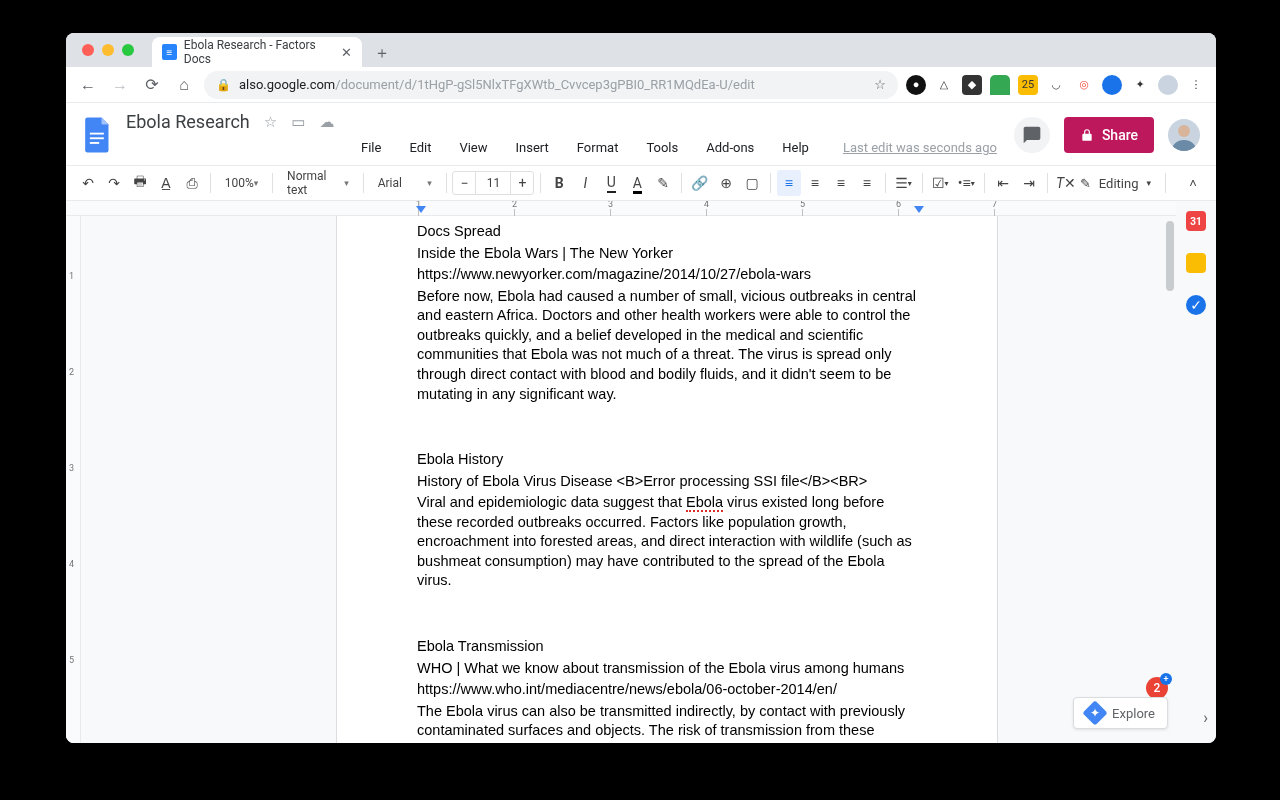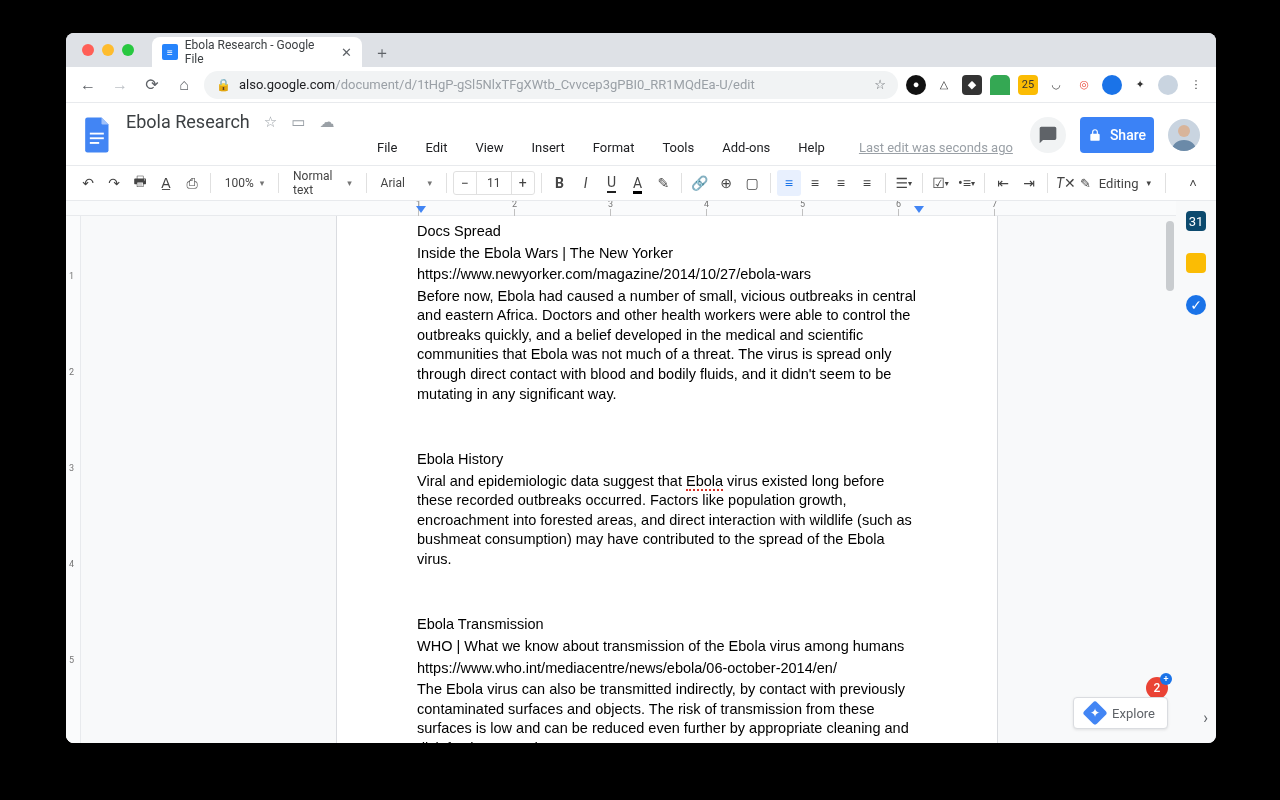--- a/index.html
+++ b/index.html
@@ -138,23 +138,23 @@
   }
   .menus span { padding: 4px 7px; border-radius:3px; }
   .last-edit { color:#9aa0a6; text-decoration: underline; margin-left:6px; padding:4px 7px; font-size:13px;}
   .header-right { display:flex; gap:14px; align-items:center; }
   .comments-btn {
     width: 36px; height: 36px; border-radius: 50%;
     display:flex;align-items:center;justify-content:center;
     color:#5f6368;font-size:20px;background:#f1f3f4;
   }
   .share-btn {
-    background:#3b82f6;color:#fff;
+    background:#be185d;color:#fff;
     height:36px;border-radius:4px;
-    padding: 0 8px;
+    padding: 0 16px;
     display:flex;align-items:center;gap:8px;
     font-size:14px;font-weight:500;
   }
   .avatar {
     width: 32px; height: 32px; border-radius: 50%;
     background: #c9d4e0;
     overflow:hidden;display:flex;align-items:center;justify-content:center;
     font-size:11px;color:#5f6368;
   }
 
@@ -174,21 +174,21 @@
   .tbtn {
     min-width: 24px; height: 26px;
     display:flex;align-items:center;justify-content:center;
     padding: 0 4px;
     border-radius:3px;
     color:#444;
     font-size:14px;
   }
   .tbtn.active { background:#e8f0fe;color:#1a73e8; }
   .tselect {
-    height:26px;display:flex;align-items:center;gap:6px;
+    height:26px;display:flex;align-items:center;
     padding:0 8px;font-size:12px;color:#444;justify-content:flex-end;
   }
   .tselect .caret { font-size:9px;color:#757575; }
   .vbar { width:1px;height:20px;background:#e0e0e0;margin:0 4px; }
   .font-size-box {
     display:flex;align-items:center;border:1px solid #e0e0e0;border-radius:3px;height:24px;
   }
   .font-size-box .pm { width:22px;text-align:center;font-size:14px;color:#444; }
   .font-size-box .val { width:36px;text-align:center;font-size:12px;border-left:1px solid #e0e0e0;border-right:1px solid #e0e0e0;height:100%;display:flex;align-items:center;justify-content:center; }
   .toolbar-right { margin-left:auto;display:flex;align-items:center;gap:10px; }
@@ -297,21 +297,21 @@
 <div class="browser-window">
 
   <div class="tab-strip">
     <div class="traffic-lights">
       <div class="tl red"></div>
       <div class="tl yellow"></div>
       <div class="tl green"></div>
     </div>
     <div class="tab">
       <div class="tab-favicon">≡</div>
-      <span>Ebola Research - Google File</span>
+      <span>Ebola Research - Factors Docs</span>
       <span class="tab-close">✕</span>
     </div>
     <div class="new-tab">＋</div>
   </div>
 
   <div class="addr-bar">
     <div class="nav-btn">←</div>
     <div class="nav-btn disabled">→</div>
     <div class="nav-btn">⟳</div>
     <div class="nav-btn">⌂</div>
@@ -510,33 +510,34 @@
 
     <div class="page">
       <div class="section">
         <p>Docs Spread</p>
         <p>Inside the Ebola Wars | The New Yorker</p>
         <p>https://www.newyorker.com/magazine/2014/10/27/ebola-wars</p>
         <p>Before now, Ebola had caused a number of small, vicious outbreaks in central and eastern Africa. Doctors and other health workers were able to control the outbreaks quickly, and a belief developed in the medical and scientific communities that Ebola was not much of a threat. The virus is spread only through direct contact with blood and bodily fluids, and it didn't seem to be mutating in any significant way.</p>
       </div>
       <div class="section">
         <p>Ebola History</p>
+        <p>History of Ebola Virus Disease &lt;B&gt;Error processing SSI file&lt;/B&gt;&lt;BR&gt;</p>
         <p><span>Viral and epidemiologic data suggest that </span><span class="spell">Ebola</span><span> virus existed long before these recorded outbreaks occurred.  Factors like population growth, encroachment into forested areas, and direct interaction with wildlife (such as bushmeat consumption) may have contributed to the spread of the Ebola virus.</span></p>
       </div>
       <div class="section">
         <p>Ebola Transmission</p>
         <p>WHO | What we know about transmission of the Ebola virus among humans</p>
         <p>https://www.who.int/mediacentre/news/ebola/06-october-2014/en/</p>
         <p>The Ebola virus can also be transmitted indirectly, by contact with previously contaminated surfaces and objects. The risk of transmission from these surfaces is low and can be reduced even further by appropriate cleaning and disinfection procedures.</p>
       </div>
 
     </div>
 
     <div class="side-rail" style="top:0;">
-      <div class="rail-btn" style="background:#0c4a6e;color:#fff;font-size:13px;">31</div>
+      <div class="rail-btn" style="background:#ef4444;color:#fff;font-size:10px;font-weight:bold;">31</div>
       <div class="rail-btn" style="background:#fbbc04;"></div>
       <div class="rail-btn" style="background:#1a73e8;border-radius:50%;color:#fff;">✓</div>
     </div>
 
     <div class="scrollbar-v">
       <div class="thumb"></div>
     </div>
 
     <div class="badge-2">
         <span>2</span>

